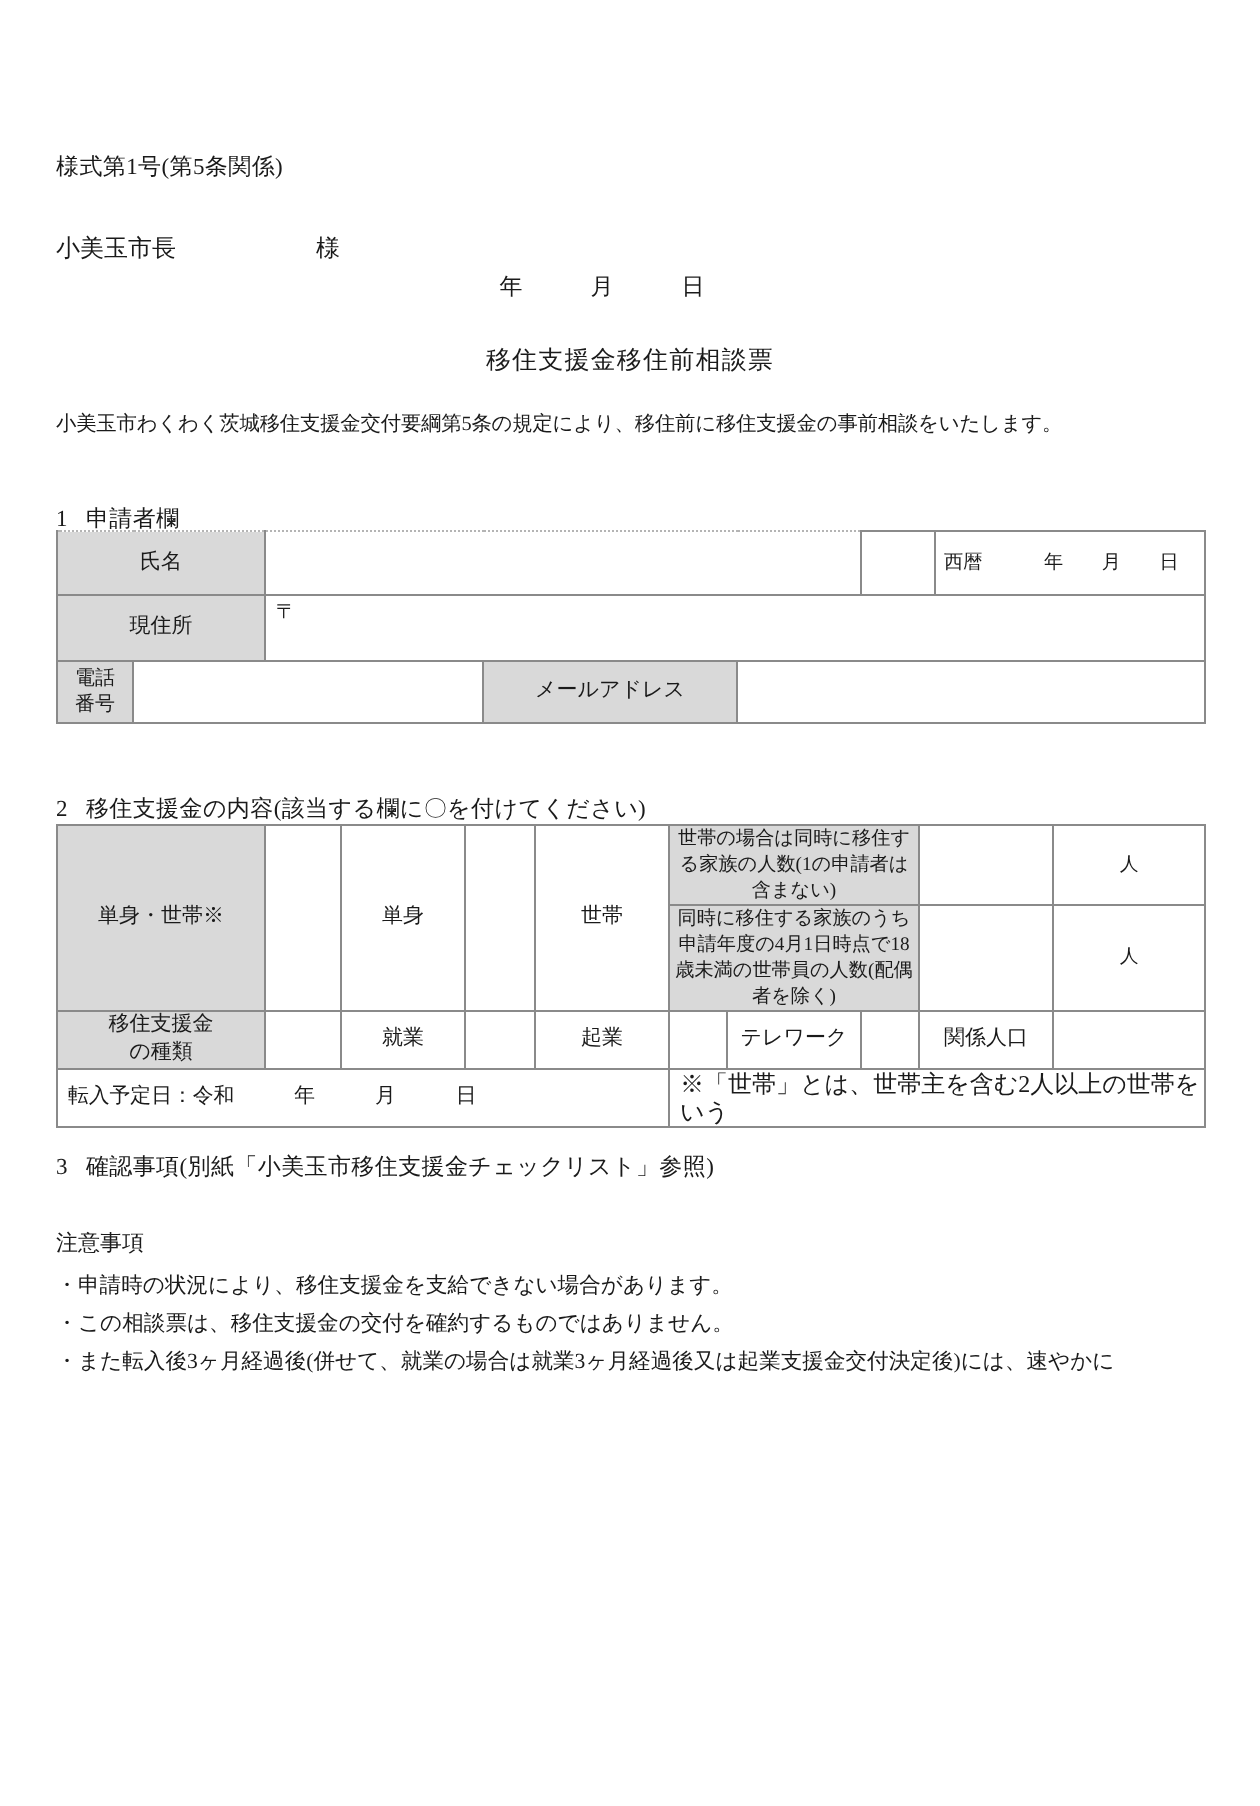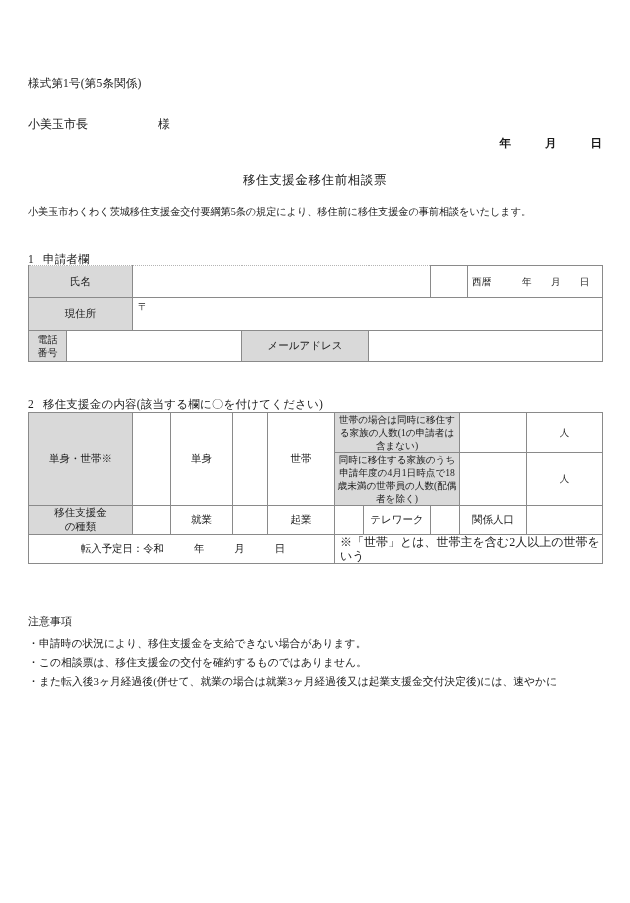--- a/index.html
+++ b/index.html
@@ -34,23 +34,22 @@
     left: 28px; top: 116px;
     font-size: 12px;
   }
   .addressee-row .sama {
     display: inline-block;
     margin-left: 70px;
   }
   .date-row {
     left: 0; top: 136px;
     width: 602px;
-    text-align: right;
+    text-align: center;
     font-size: 11.5px;
-    font-weight: bold;
   }
   .date-row span { display: inline-block; }
   .date-row .gap-y { width: 34px; }
   .date-row .gap-m { width: 34px; }
 
   .doc-title {
     left: 0; top: 172px;
     width: 630px;
     text-align: center;
     font-size: 12.5px;
@@ -133,21 +132,21 @@
   .dob-line .sp1 { flex: 1.6; }
   .dob-line .sp2 { flex: 1; }
   .dob-line .sp3 { flex: 1; }
   .dob-line .sp4 { flex: .45; }
 
   .tel-label { font-size: 10px; line-height: 13px; }
   .mini { font-size: 9.4px; }
 
   .small-note { font-size: 9.6px; line-height: 13px; }
   .bottom-row td { height: 24px; }
-  .bottom-left { text-align: center; padding-left: 5px; font-size: 10.4px; }
+  .bottom-left { text-align: left; padding-left: 5px; font-size: 10.4px; }
   .bottom-left .g { display: inline-block; width: 30px; }
   .bottom-right { text-align: left; padding-left: 5px; font-size: 12px; }
   .postal { font-size: 10px; }
 </style>
 </head>
 <body>
 
 <div class="page">
 
   <div class="abs form-no">様式第1号(第5条関係)</div>
@@ -270,20 +269,23 @@
       </tr>
       <tr class="bottom-row">
         <td class="bottom-left" colspan="5">
           <span>転入予定日：令和</span><span class="g"></span><span>年</span><span class="g"></span><span>月</span><span class="g"></span><span>日</span>
         </td>
         <td class="bottom-right" colspan="5">※「世帯」とは、世帯主を含む2人以上の世帯をいう</td>
       </tr>
     </tbody>
   </table>
 
+  <div class="abs sec-head" id="sec3-head">
+    <span class="num">3</span><span>確認事項(別紙「小美玉市移住支援金チェックリスト」参照)</span>
+  </div>
 
   <div class="abs notice-head">注意事項</div>
   <div class="abs notice-list">
     <span class="notice-item">
       <span class="bullet">・</span><span>申請時の状況により、移住支援金を支給できない場合があります。</span>
     </span>
     <span class="notice-item">
       <span class="bullet">・</span><span>この相談票は、移住支援金の交付を確約するものではありません。</span>
     </span>
     <span class="notice-item wrap">

